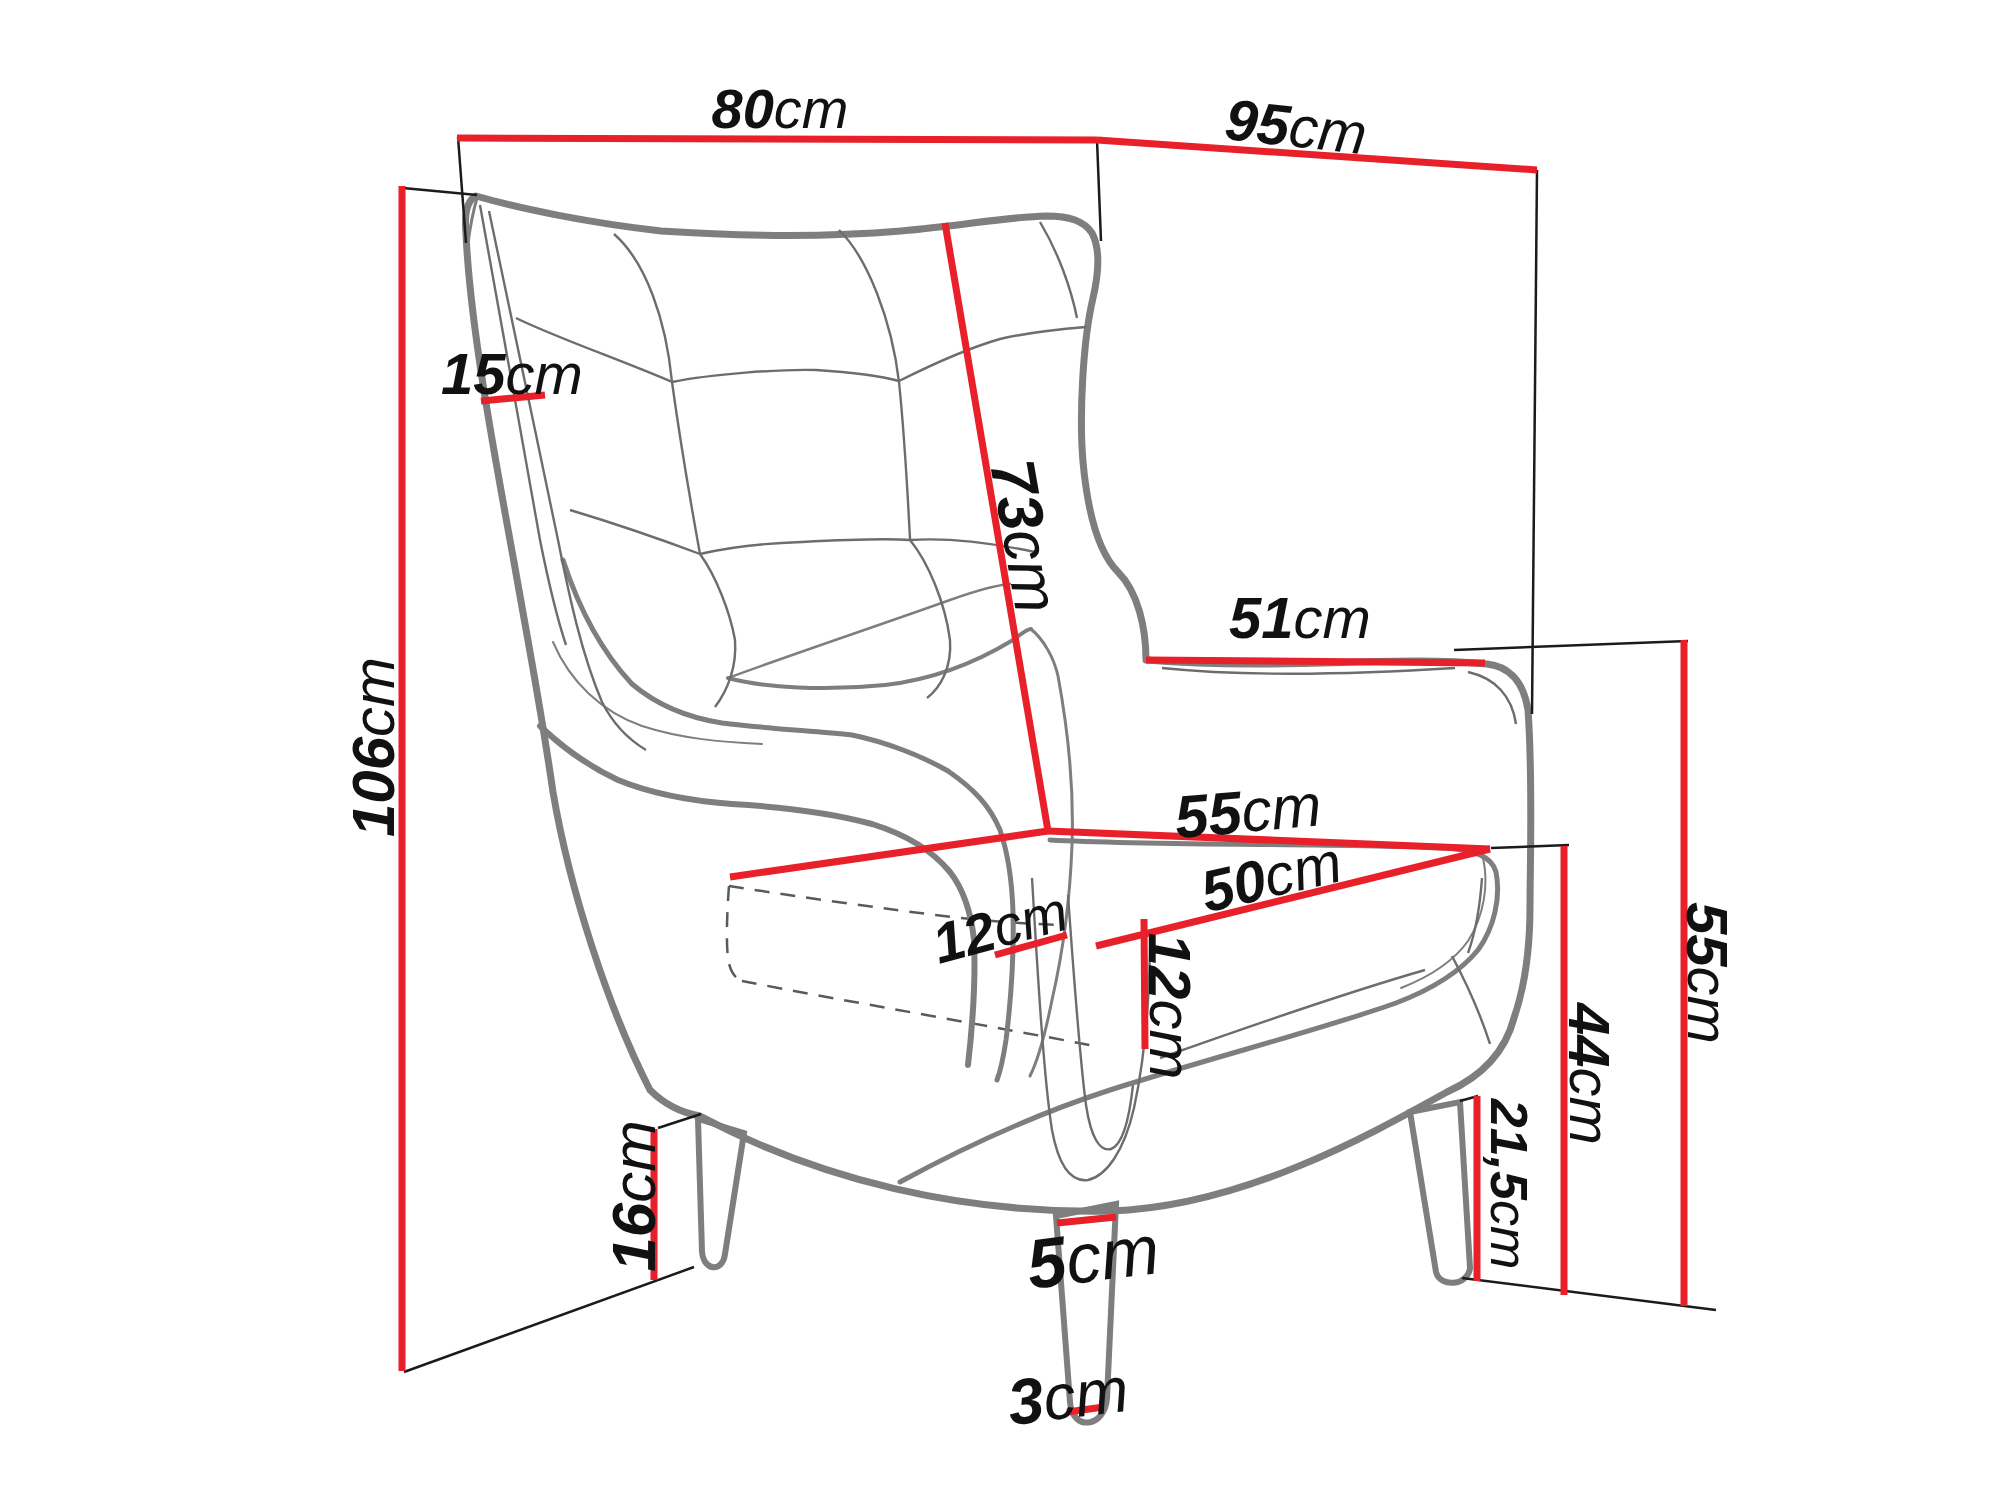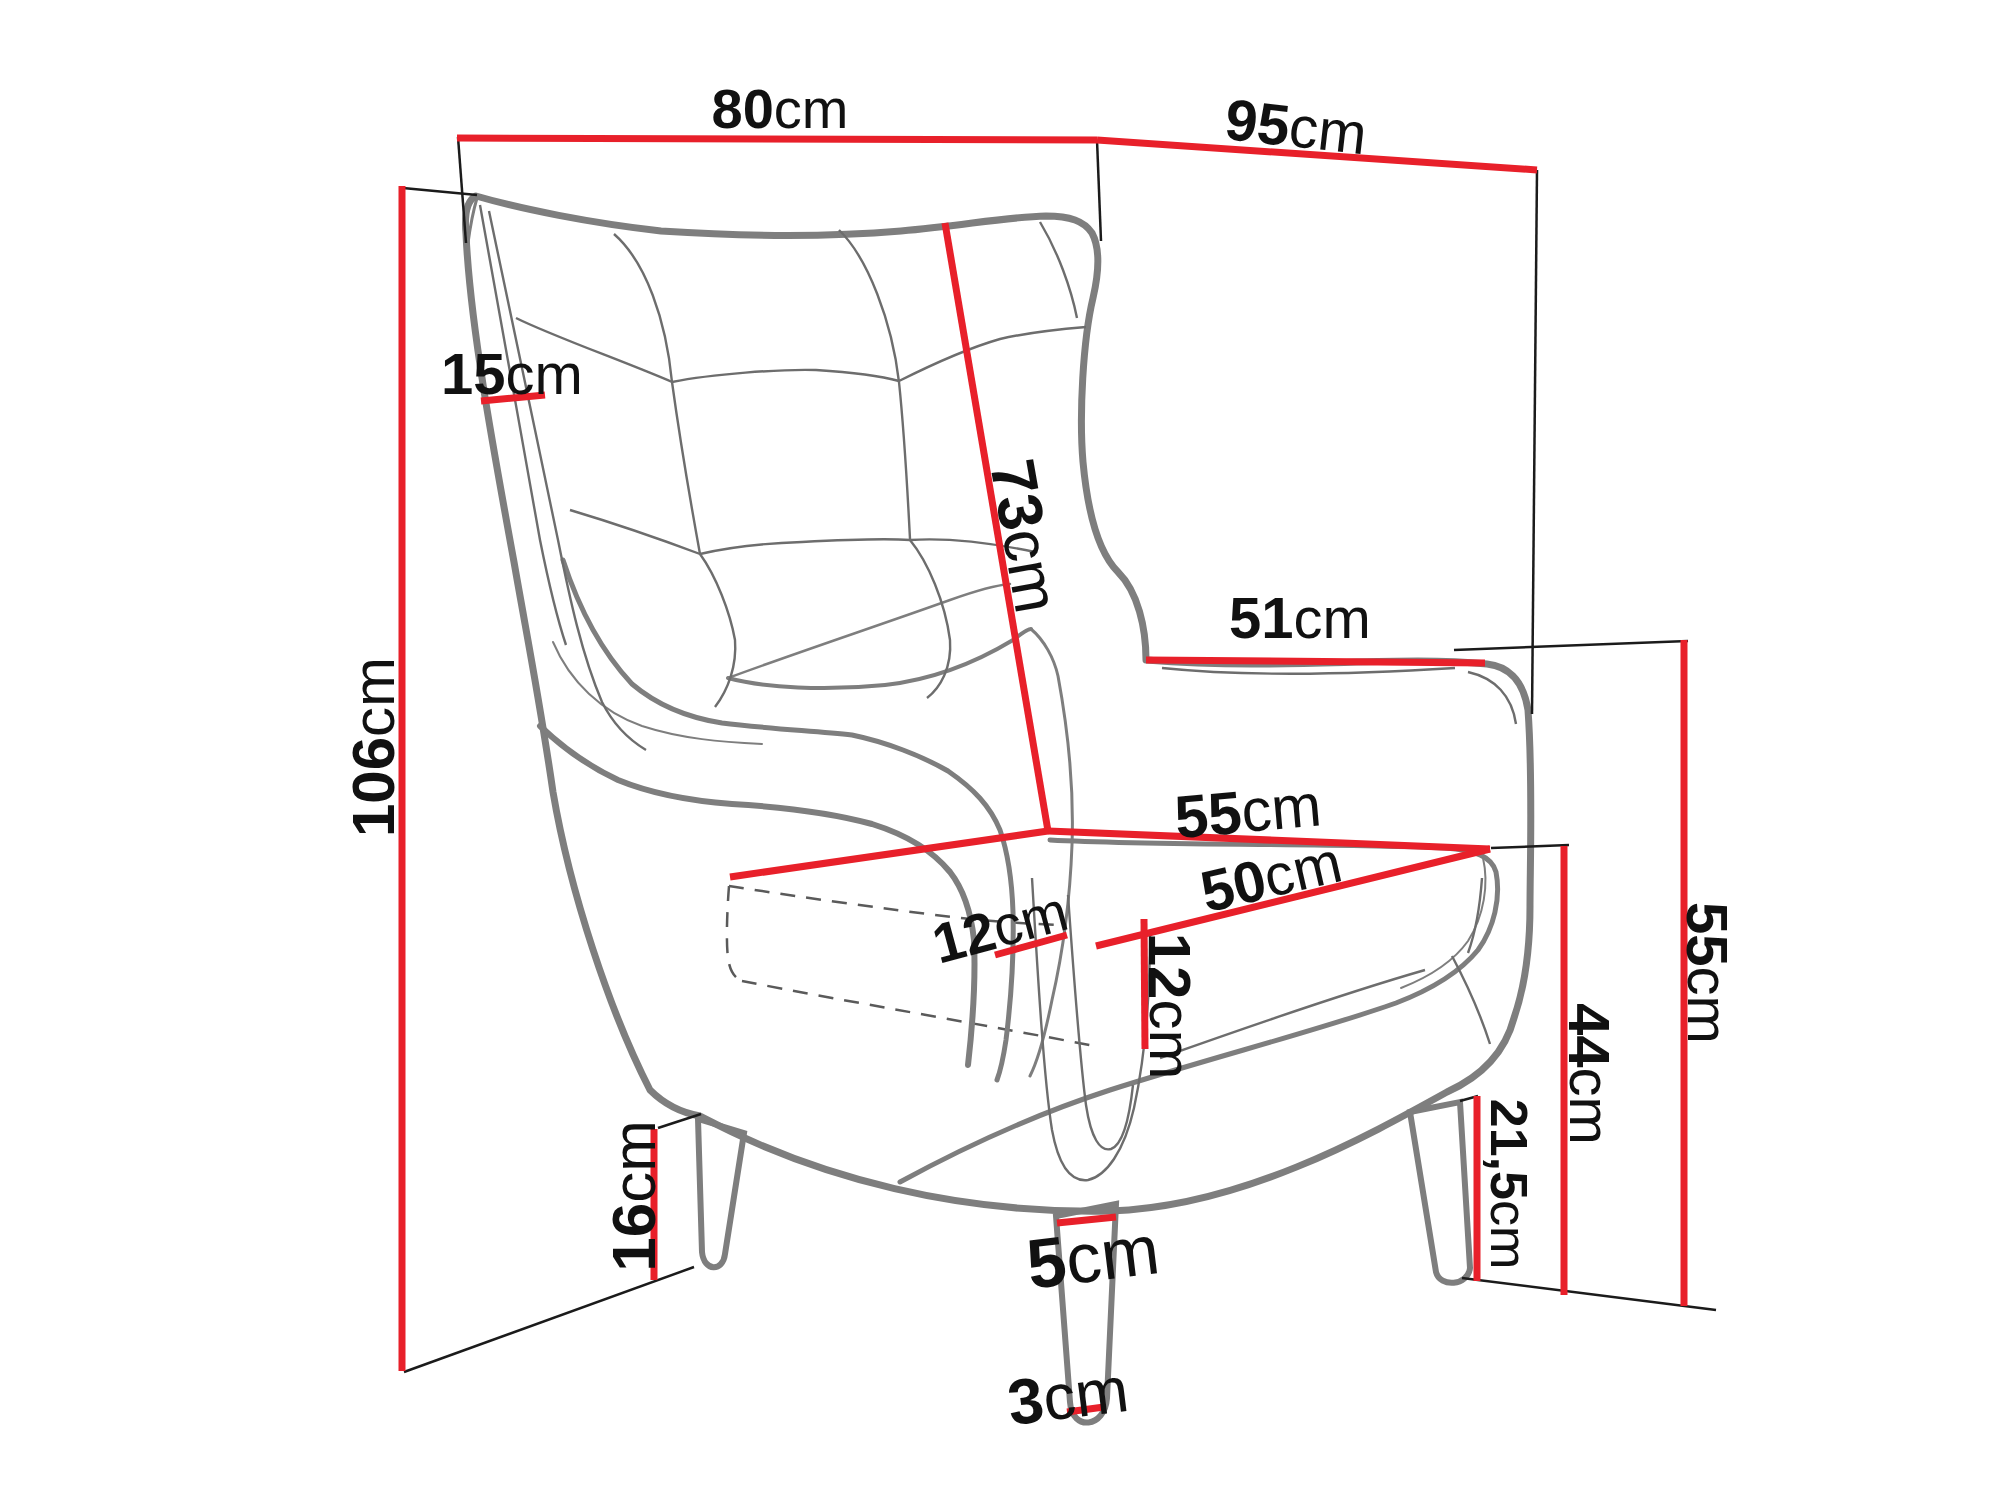--- a/index.html
+++ b/index.html
@@ -1,16 +1,16 @@
 <!DOCTYPE html>
 <html><head>
 <meta charset="utf-8">
 <style>
   html,body{margin:0;padding:0;background:#ffffff;}
-  #stage{width:2000px;height:1500px;position:relative;background:#ffffff;overflow:hidden;}
+  #stage{width:2000px;height:1500px;position:relative;background:#ffffff;overflow:hidden;font-style:italic;}
   svg{position:absolute;left:0;top:0;}
   text{font-family:"Liberation Sans",sans-serif;fill:#111111;}
   .b{font-weight:bold;}
 </style>
 </head>
 <body>
 
 <div id="stage">
 <svg width="2000" height="1500" viewBox="0 0 2000 1500">
 

